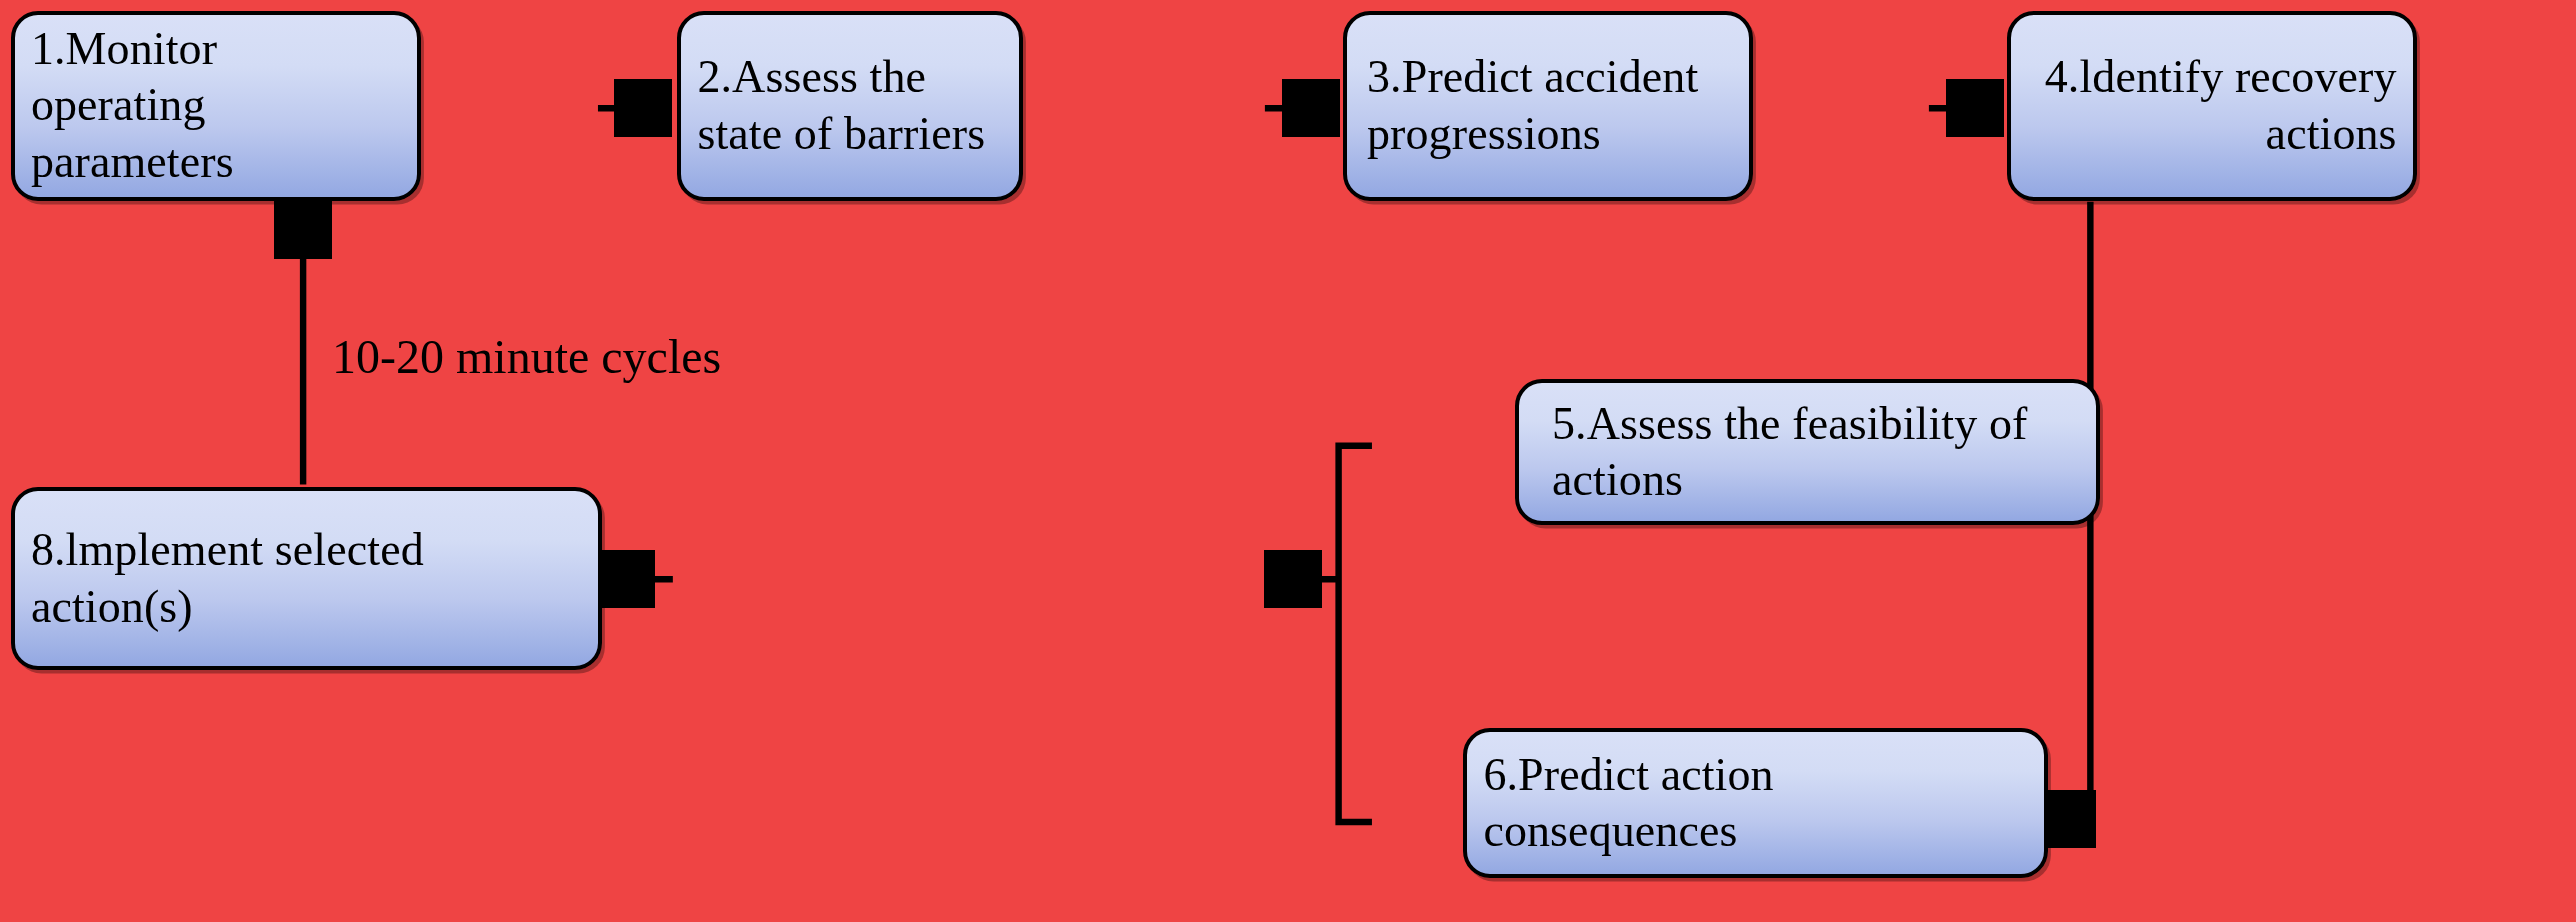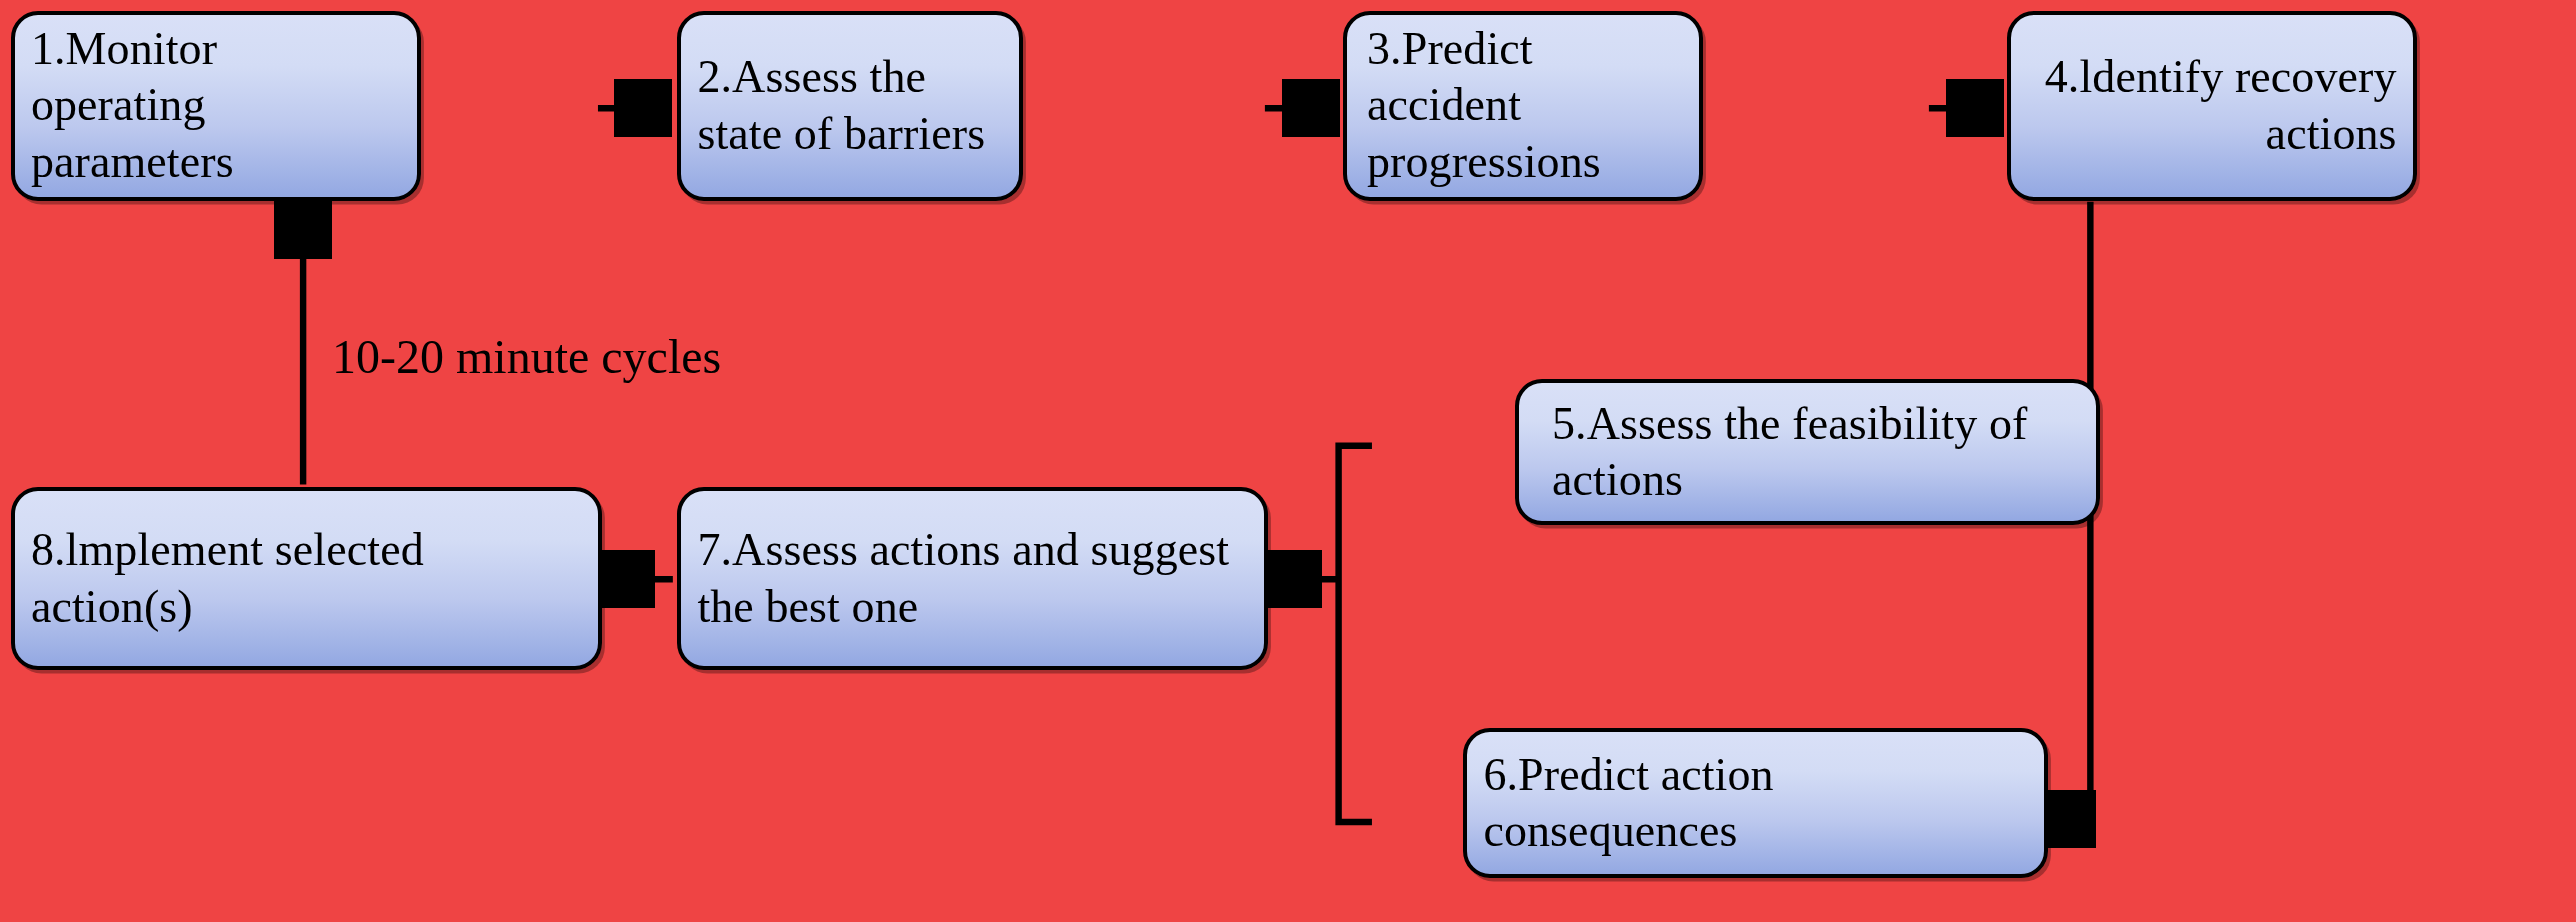--- a/index.html
+++ b/index.html
@@ -93,39 +93,36 @@
   </svg>
 
   <div class="node" style="left:10.5px; top:10.5px; width:410px; height:190px;">
     <div class="node-label">1.Monitor operating parameters</div>
   </div>
 
   <div class="node" style="left:677px; top:10.5px; width:346px; height:190px;">
     <div class="node-label">2.Assess the state of barriers</div>
   </div>
 
-  <div class="node" style="left:1343px; top:10.5px; width:360px; height:190px;padding-left:20px;">
+  <div class="node" style="left:1343px; top:10.5px; width:410px; height:190px;padding-left:20px;">
     <div class="node-label">3.Predict accident progressions</div>
   </div>
 
   <div class="node" style="left:2007px; top:10.5px; width:410px; height:190px;text-align:right;">
     <div class="node-label">4.ldentify recovery actions</div>
   </div>
 
   <div class="node" style="left:1515px; top:379px; width:585px; height:146px;padding-left:33px;">
     <div class="node-label">5.Assess the feasibility of actions</div>
   </div>
 
   <div class="node" style="left:1463px; top:728px; width:585px; height:150px;">
     <div class="node-label">6.Predict action consequences</div>
   </div>
 
-  <div class="node" style="left:677px; top:487px; width:591px; height:183px;">
-    <div class="node-label">7.Assess actions and suggest the best one</div>
-  </div>
 
   <div class="node" style="left:10.5px; top:487px; width:591px; height:183px;">
     <div class="node-label">8.lmplement selected action(s)</div>
   </div>
 
   <div class="cycle-label" style="left:332px; top:333px;">10-20 minute cycles</div>
 
 </div>
 
 

